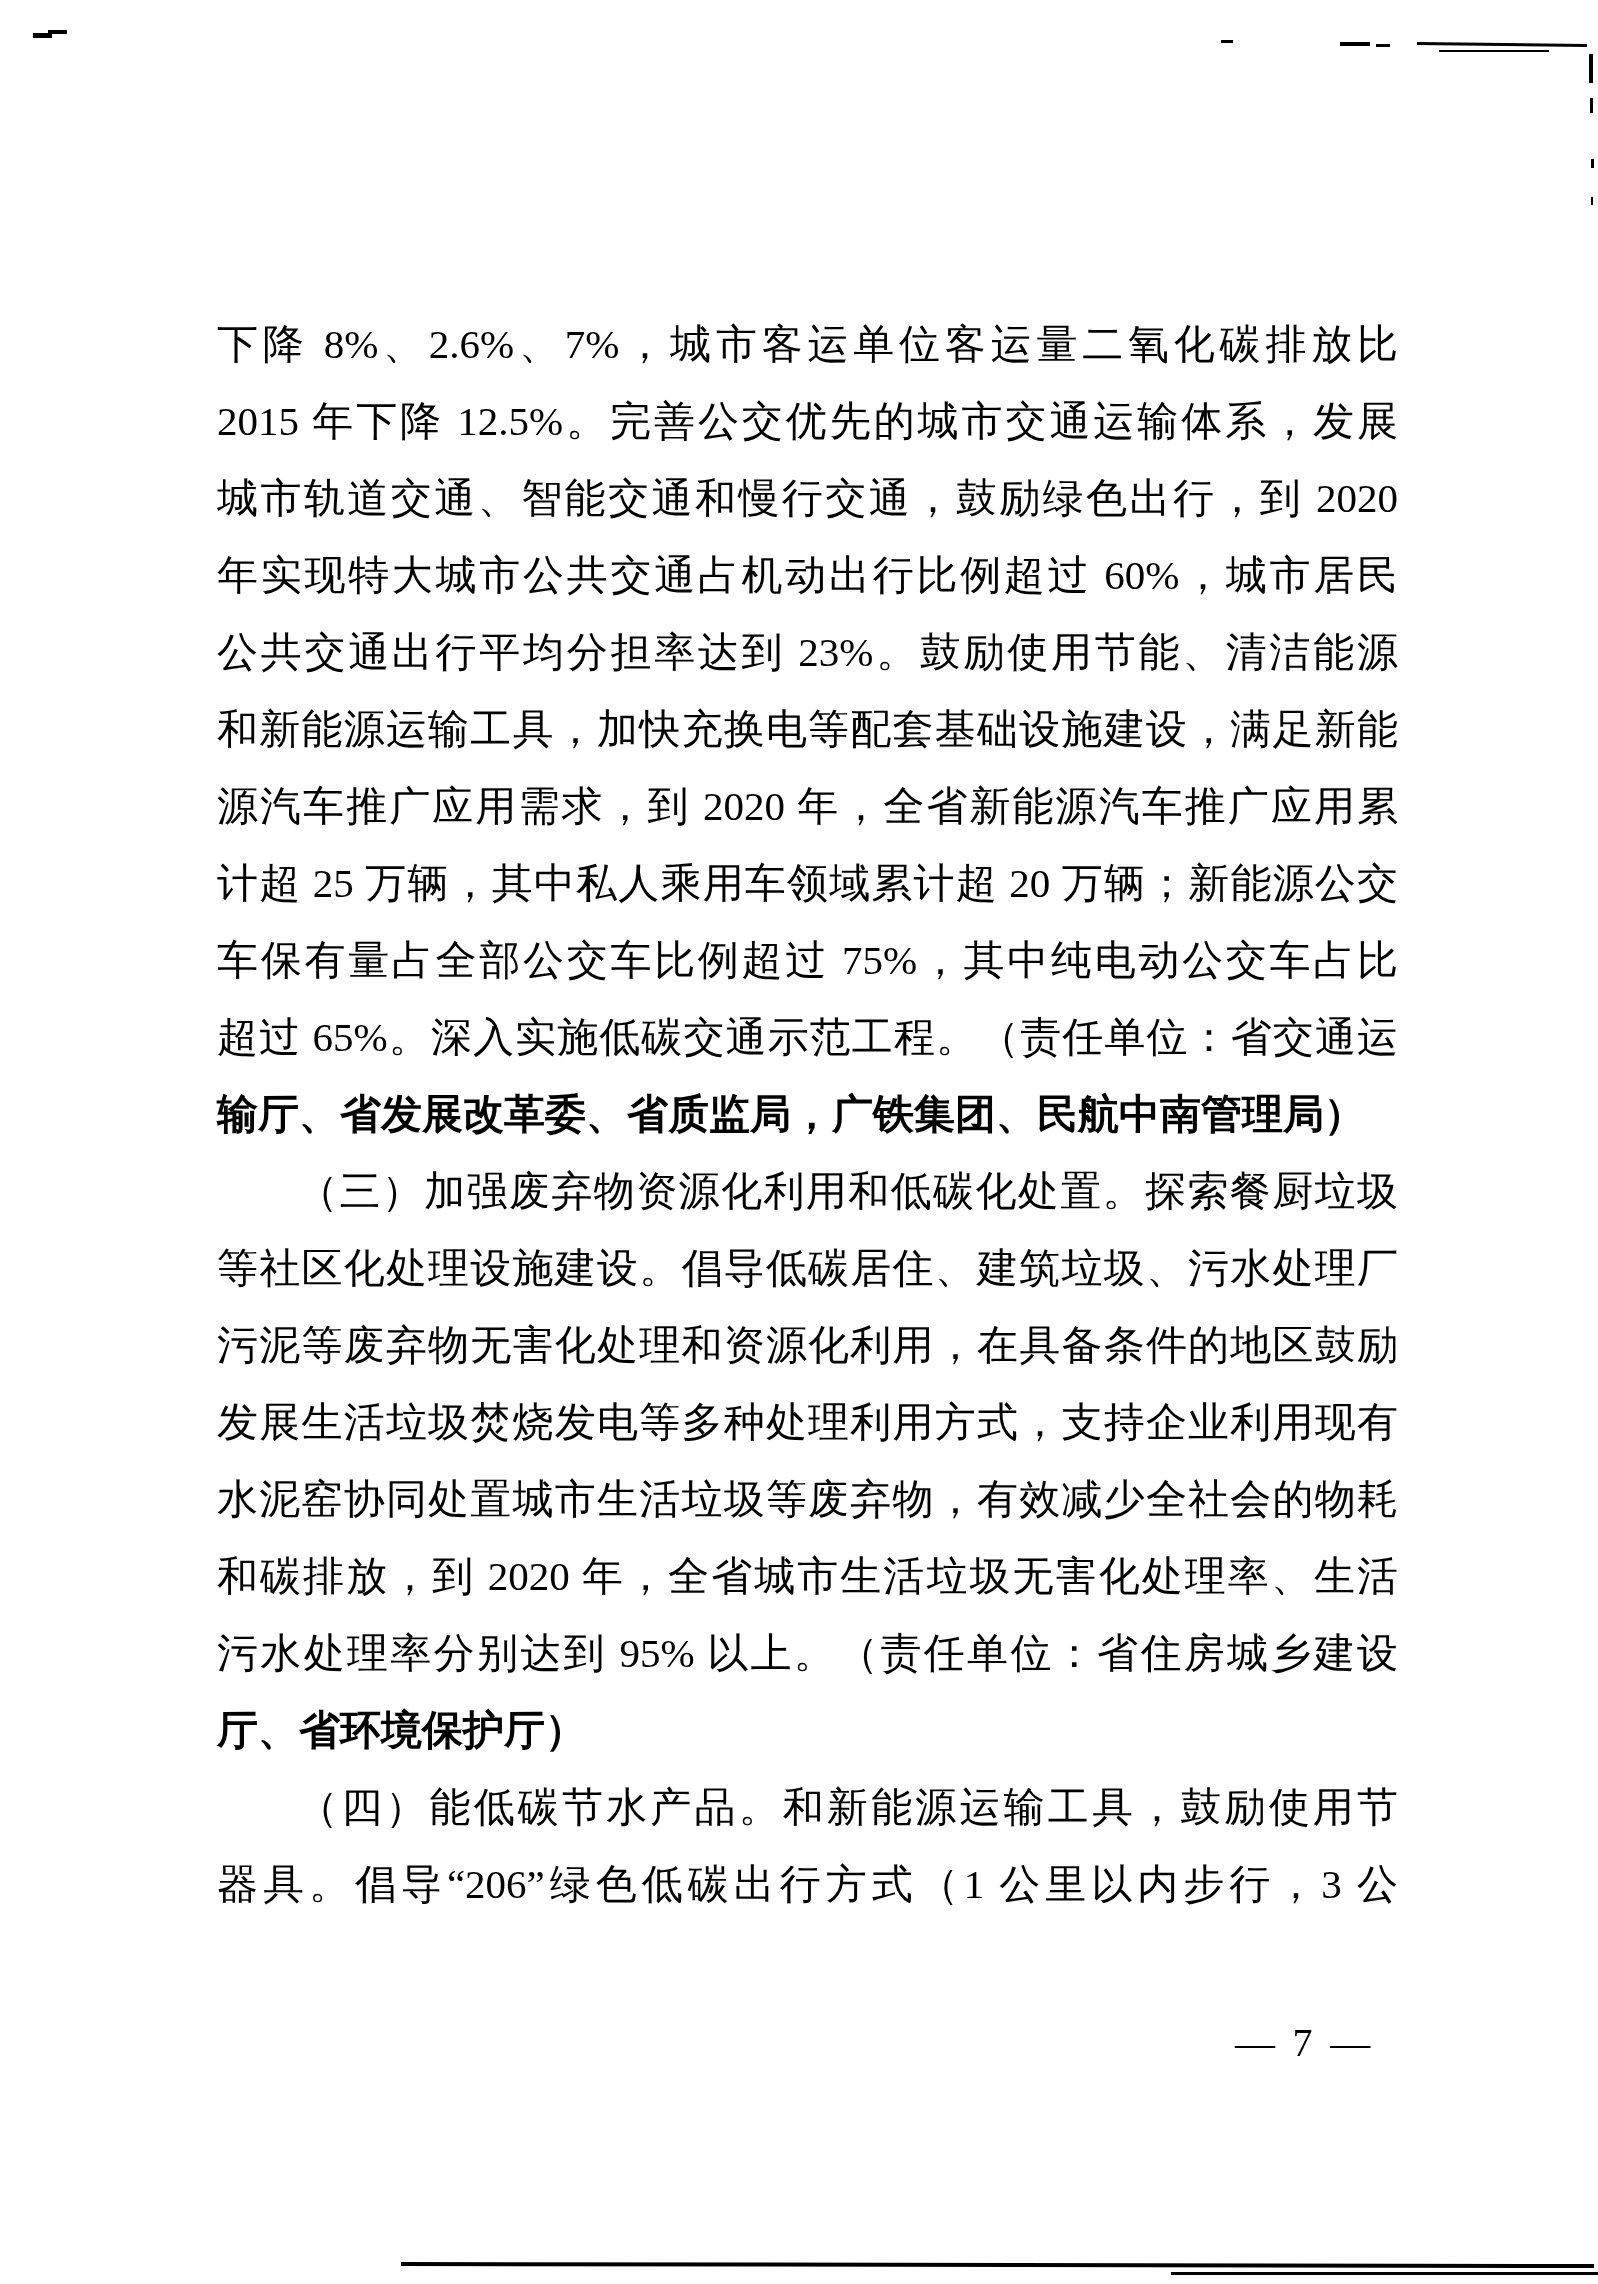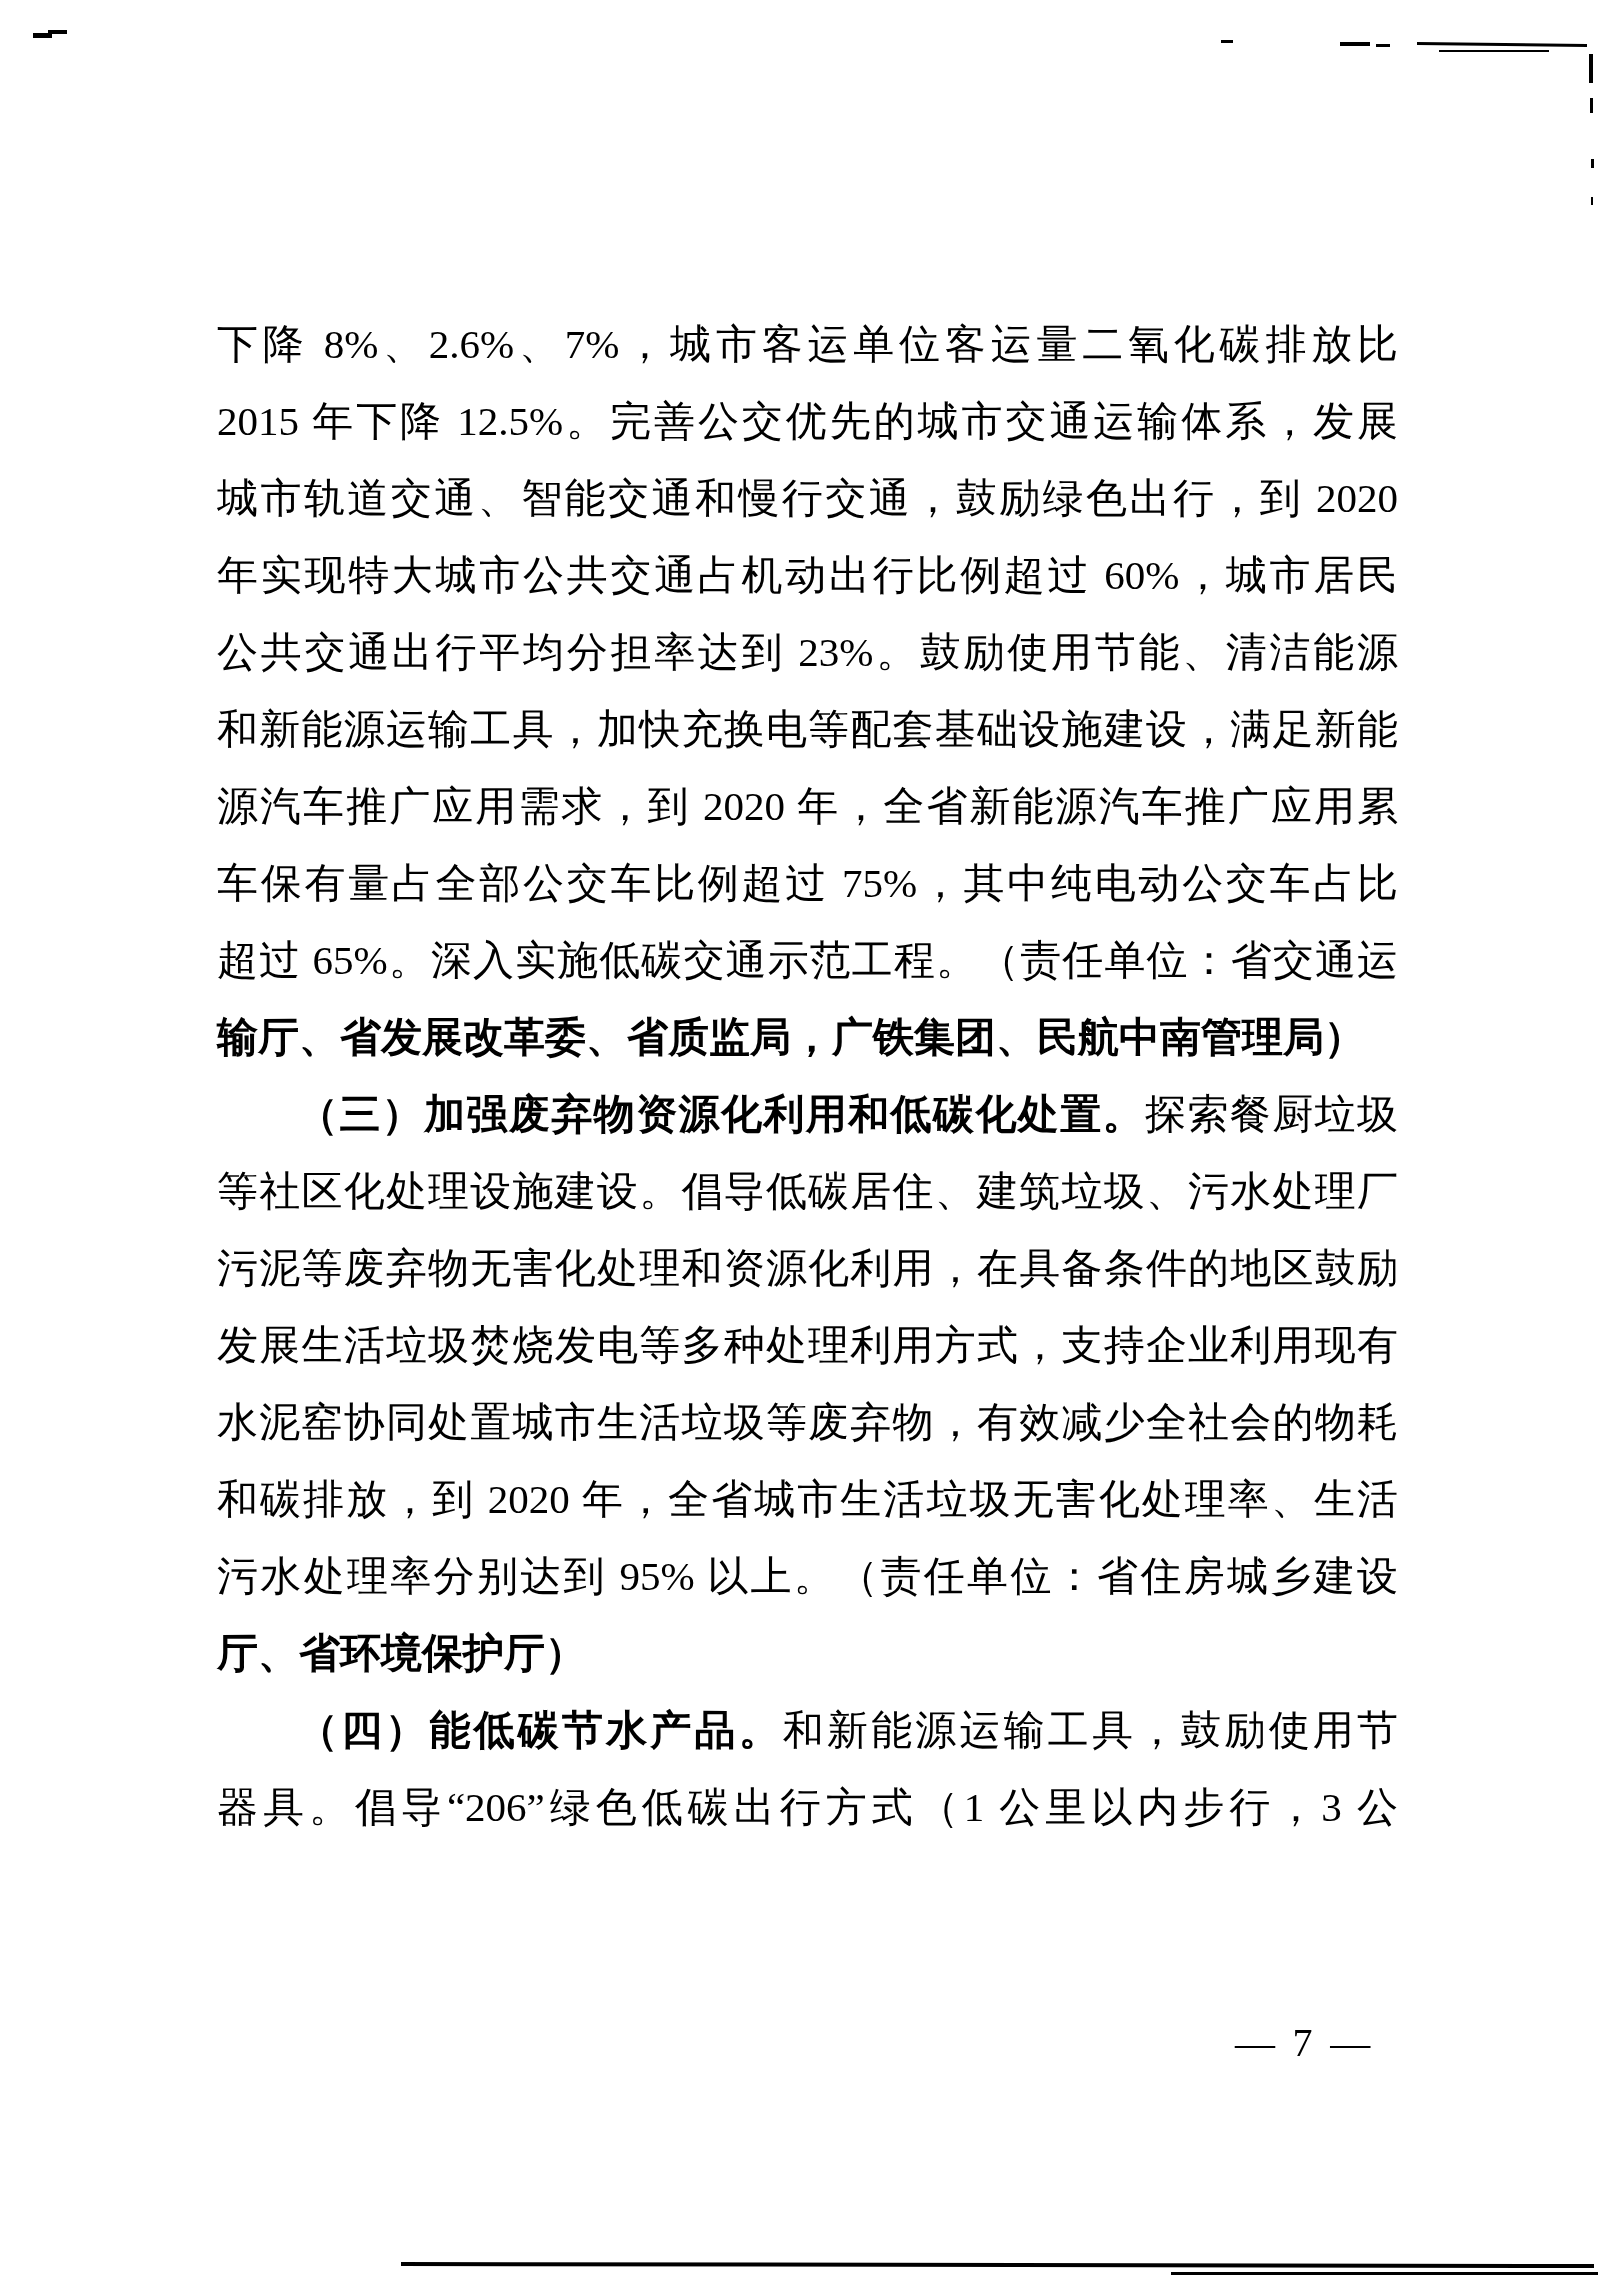--- a/index.html
+++ b/index.html
@@ -26,21 +26,21 @@
   .line {
     height: 77px;
     line-height: 77px;
     text-align: justify;
     text-justify: inter-character;
     white-space: nowrap;
   }
   .line.flush { text-align-last: justify; }
   .line.noflush { text-align-last: left; font-weight: bold; }
   .line.indent { text-indent: 80px; }
-  .hd { font-weight: 700; }
+  .hd { font-weight: 400; }
   .pageno {
     position: absolute;
     top: 2019px;
     left: 1235px;
     font-size: 40px;
     line-height: 48px;
     letter-spacing: 3.8px;
     color: #000;
   }
   
@@ -79,20 +79,21 @@
   <div class="art a-b2"></div>
 
   <div class="text-block">
       <div class="line flush"><span>下降 8%、2.6%、7%，城市客运单位客运量二氧化碳排放比</span></div>
       <div class="line flush"><span>2015 年下降 12.5%。完善公交优先的城市交通运输体系，发展</span></div>
       <div class="line flush"><span>城市轨道交通、智能交通和慢行交通，鼓励绿色出行，到 2020</span></div>
       <div class="line flush"><span>年实现特大城市公共交通占机动出行比例超过 60%，城市居民</span></div>
       <div class="line flush"><span>公共交通出行平均分担率达到 23%。鼓励使用节能、清洁能源</span></div>
       <div class="line flush"><span>和新能源运输工具，加快充换电等配套基础设施建设，满足新能</span></div>
       <div class="line flush"><span>源汽车推广应用需求，到 2020 年，全省新能源汽车推广应用累</span></div>
+      <div class="line flush"><span>计超 25 万辆，其中私人乘用车领域累计超 20 万辆；新能源公交</span></div>
       <div class="line flush"><span>车保有量占全部公交车比例超过 75%，其中纯电动公交车占比</span></div>
       <div class="line flush"><span>超过 65%。深入实施低碳交通示范工程。（责任单位：省交通运</span></div>
       <div class="line noflush"><span>输厅、省发展改革委、省质监局，广铁集团、民航中南管理局）</span></div>
       <div class="line flush indent"><span class="hd">（三）加强废弃物资源化利用和低碳化处置。</span><span>探索餐厨垃圾</span></div>
       <div class="line flush"><span>等社区化处理设施建设。倡导低碳居住、建筑垃圾、污水处理厂</span></div>
       <div class="line flush"><span>污泥等废弃物无害化处理和资源化利用，在具备条件的地区鼓励</span></div>
       <div class="line flush"><span>发展生活垃圾焚烧发电等多种处理利用方式，支持企业利用现有</span></div>
       <div class="line flush"><span>水泥窑协同处置城市生活垃圾等废弃物，有效减少全社会的物耗</span></div>
       <div class="line flush"><span>和碳排放，到 2020 年，全省城市生活垃圾无害化处理率、生活</span></div>
       <div class="line flush"><span>污水处理率分别达到 95% 以上。（责任单位：省住房城乡建设</span></div>

